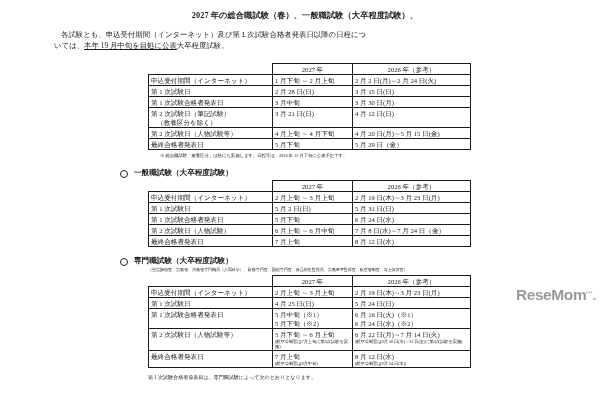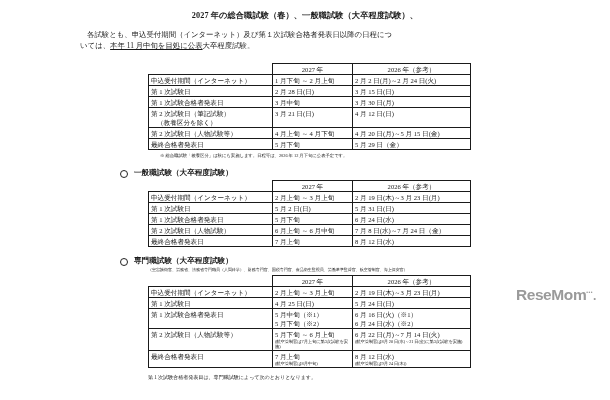--- a/index.html
+++ b/index.html
@@ -32,21 +32,21 @@
     font-weight: bold;
     letter-spacing: 0.1px;
     margin: 4px 0 0 0;
     padding: 0 120px;
   }
   .doc-title .line2 { display: block; }
 
   
   .intro {
     margin: 9px 0 12px 0;
-    padding: 0 118px 0 80px;
+    padding: 0 118px 0 54px;
     font-size: 7.4px;
     line-height: 10.6px;
     text-align: justify;
   }
   .intro .indent { padding-left: 7px; }
   .underline { text-decoration: underline; }
 
   
   .section { margin-top: 9px; }
   .section-head {
@@ -157,21 +157,21 @@
 <body>
 
 <div class="page">
 
   <div class="doc-title">
     <span>2027 年の総合職試験（春）、一般職試験（大卒程度試験）、</span>
   </div>
 
   <div class="intro">
     <span class="indent">各試験とも、申込受付期間（インターネット）及び第１次試験合格者発表日以降の日程につ</span><br>
-    <span>いては、</span><span class="underline">本年 11 月中旬を目処に公表</span><span>大卒程度試験。</span>
+    <span>いては、</span><span class="underline">本年 19 月中旬を目処に公表</span><span>大卒程度試験。</span>
   </div>
 
   <div class="section">
 
     <div class="tbl-wrap">
       <table class="sched">
         <colgroup>
           <col class="c-label">
             <col class="c-y1">
             <col class="c-y2">

